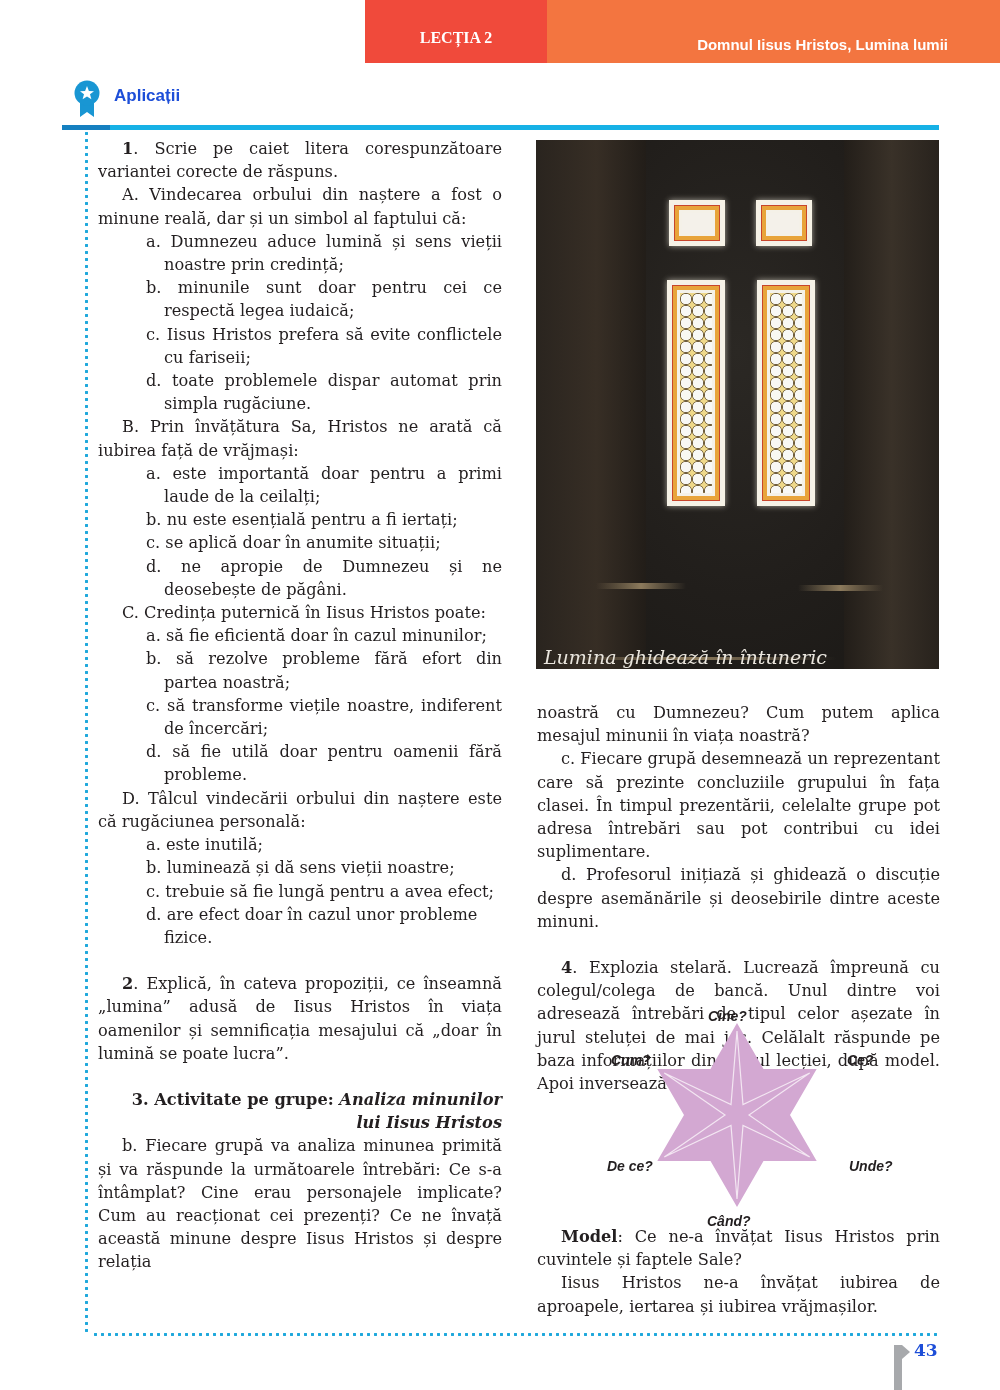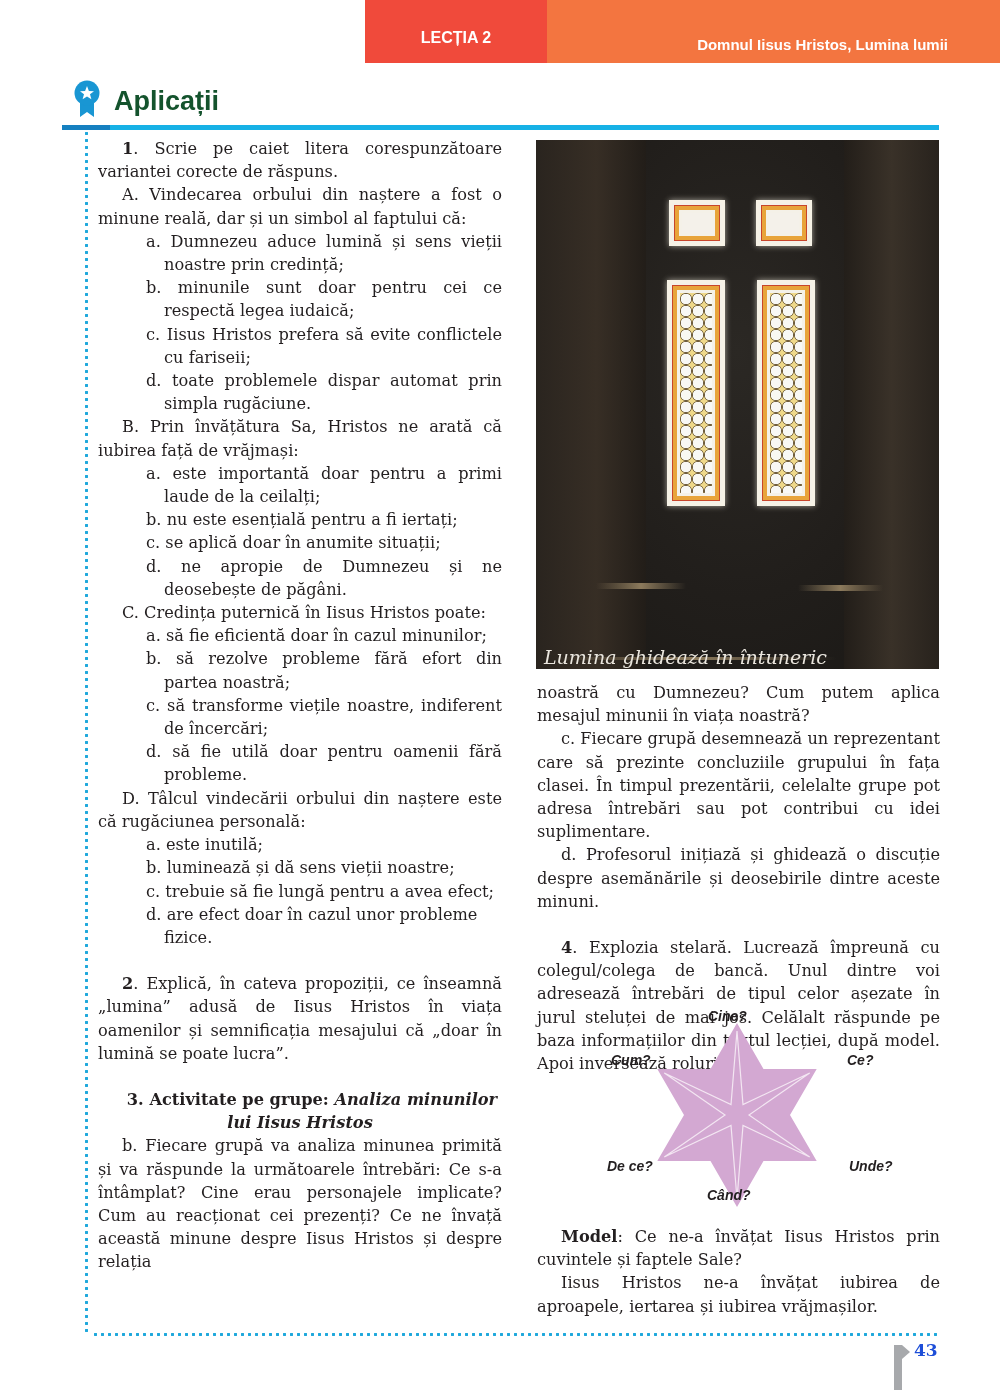--- a/index.html
+++ b/index.html
@@ -3,35 +3,35 @@
 <meta charset="utf-8">
 <style>
   * { box-sizing: border-box; margin: 0; padding: 0; }
   html, body { width: 1000px; height: 1390px; background: #ffffff; overflow: hidden; }
   body { position: relative; font-family: "DejaVu Serif", "Liberation Serif", serif; color: #231f20; }
 
   
   .hdr-lesson {
     position: absolute; left: 365px; top: 0; width: 182px; height: 63px;
     background: #f04a3b; color: #fff;
-    font-family: Liberation Sans, sans-serif; font-weight: bold; font-size: 16px;
+    font-family: Liberation Serif, serif; font-weight: bold; font-size: 16px;
     display: flex; align-items: center; justify-content: center; padding-top: 12px;
   }
   .hdr-title {
     position: absolute; left: 547px; top: 0; width: 453px; height: 63px;
     background: #f37540; color: #fff;
     font-family: "Liberation Sans", sans-serif; font-weight: bold; font-size: 15px;
     display: flex; align-items: center; justify-content: flex-end; padding: 26px 52px 0 0;
   }
 
   
   .sec-icon { position: absolute; left: 74px; top: 80px; width: 26px; height: 38px; }
   .sec-title {
     position: absolute; left: 114px; top: 86px;
-    font-family: "Liberation Sans", sans-serif; font-weight: bold; font-size: 27px; color: #14532d;
+    font-family: "Liberation Sans", sans-serif; font-weight: bold; font-size: 17px; color: #1d4ed8;
   }
   .sec-rule-dark { position: absolute; left: 62px; top: 125px; width: 48px; height: 5px; background: #1580c0; }
   .sec-rule { position: absolute; left: 110px; top: 125px; width: 829px; height: 5px; background: #16b1e6; }
 
   
   .dots-left {
     position: absolute; left: 85px; top: 130px; width: 3px; height: 1205px;
     background-image: radial-gradient(circle, #1fa8dc 1.4px, transparent 1.6px);
     background-size: 3px 7px; background-repeat: repeat-y;
   }
@@ -39,21 +39,21 @@
     position: absolute; left: 92px; top: 1333px; width: 848px; height: 3px;
     background-image: radial-gradient(circle, #1fa8dc 1.4px, transparent 1.6px);
     background-size: 7px 3px; background-repeat: repeat-x;
   }
 
   
   .col { position: absolute; font-size: 16.2px; line-height: 23.2px; text-align: justify; }
   .col-left { left: 98px; top: 137px; width: 404px; }
   .col-right { left: 537px; top: 681px; width: 403px; }
   .p { text-indent: 24px; }
-  .p.noind { text-indent: 0; }
+  .p.noind { text-indent: 0; margin-top: 20px; }
   .opt { padding-left: 66px; text-indent: -18px; text-align: justify; }
   .opt.tight { text-align: left; }
   .gap { height: 23px; }
   b.num { font-weight: bold; }
   .bi { font-weight: bold; font-style: italic; }
 
   
   .photo {
     position: absolute; left: 536px; top: 140px; width: 403px; height: 529px;
     background: radial-gradient(ellipse at 50% 40%, #2b2824 0%, #211e1b 55%, #1a1815 100%);
@@ -134,21 +134,21 @@
   <div class="p">D. Tâlcul vindecării orbului din naștere este că rugăciunea personală:</div>
   <div class="opt tight">a. este inutilă;</div>
   <div class="opt tight">b. luminează și dă sens vieții noastre;</div>
   <div class="opt tight">c. trebuie să fie lungă pentru a avea efect;</div>
   <div class="opt tight">d. are efect doar în cazul unor probleme fizice.</div>
 
   <div class="gap"></div>
   <div class="p"><b class="num">2</b><span>. Explică, în cateva propoziții, ce înseamnă „lumina” adusă de Iisus Hristos în viața oamenilor și semnificația mesajului că „doar în lumină se poate lucra”.</span></div>
 
   <div class="gap"></div>
-  <div class="p" style="text-align:center"><b>3. Activitate pe grupe: </b><span class="bi">Analiza minunilor lui Iisus Hristos</span></div>
+  <div class="p" style="text-align:right"><b>3. Activitate pe grupe: </b><span class="bi">Analiza minunilor lui Iisus Hristos</span></div>
   <div class="p">b. Fiecare grupă va analiza minunea primită și va răspunde la următoarele întrebări: Ce s-a întâmplat? Cine erau personajele implicate? Cum au reacționat cei prezenți? Ce ne învață această minune despre Iisus Hristos și despre relația</div>
 </div>
 
 <div class="photo">
   <div class="wall-l"></div>
   <div class="wall-r"></div>
   <div class="win top" style="left:133px; top:60px; width:56px; height:46px;">
       <div class="frame"></div>
       <div class="grid"></div>
     </div>
@@ -179,21 +179,21 @@
 </div>
 
 <div class="star-wrap">
   <svg width="290" height="220" viewBox="0 0 290 220" style="position:absolute;left:0;top:0">
     <polygon id="star-shape" points="147.0,23.0 173.5,69.1 226.7,69.0 200.0,115.0 226.7,161.0 173.5,160.9 147.0,207.0 120.5,160.9 67.3,161.0 94.0,115.0 67.3,69.0 120.5,69.1" fill="#d3a8d2"></polygon>
     <polygon id="star-inner" points="147.0,31.0 153.0,104.6 219.7,73.0 159.0,115.0 219.7,157.0 153.0,125.4 147.0,199.0 141.0,125.4 74.3,157.0 135.0,115.0 74.3,73.0 141.0,104.6" fill="none" stroke="#f3e6f2" stroke-width="1.2"></polygon>
   </svg>
   <div class="star-label" style="left:118px; top:8px;">Cine?</div>
   <div class="star-label" style="left:225px; top:52px;margin-left:32px;">Ce?</div>
   <div class="star-label" style="left:211px; top:158px;margin-left:48px;">Unde?</div>
-  <div class="star-label" style="left:117px; top:187px;">Când?</div>
+  <div class="star-label" style="left:117px; top:213px;">Când?</div>
   <div class="star-label" style="left:17px; top:158px;">De ce?</div>
   <div class="star-label" style="left:21px; top:52px;">Cum?</div>
 </div>
 
 <div class="col" style="left:537px; top:1225px; width:403px;">
   <div class="p"><b>Model</b><span>: Ce ne-a învățat Iisus Hristos prin cuvintele și faptele Sale?</span></div>
   <div class="p">Iisus Hristos ne-a învățat iubirea de aproapele, iertarea și iubirea vrăjmașilor.</div>
 </div>
 
 <div class="pg-bar"></div>

